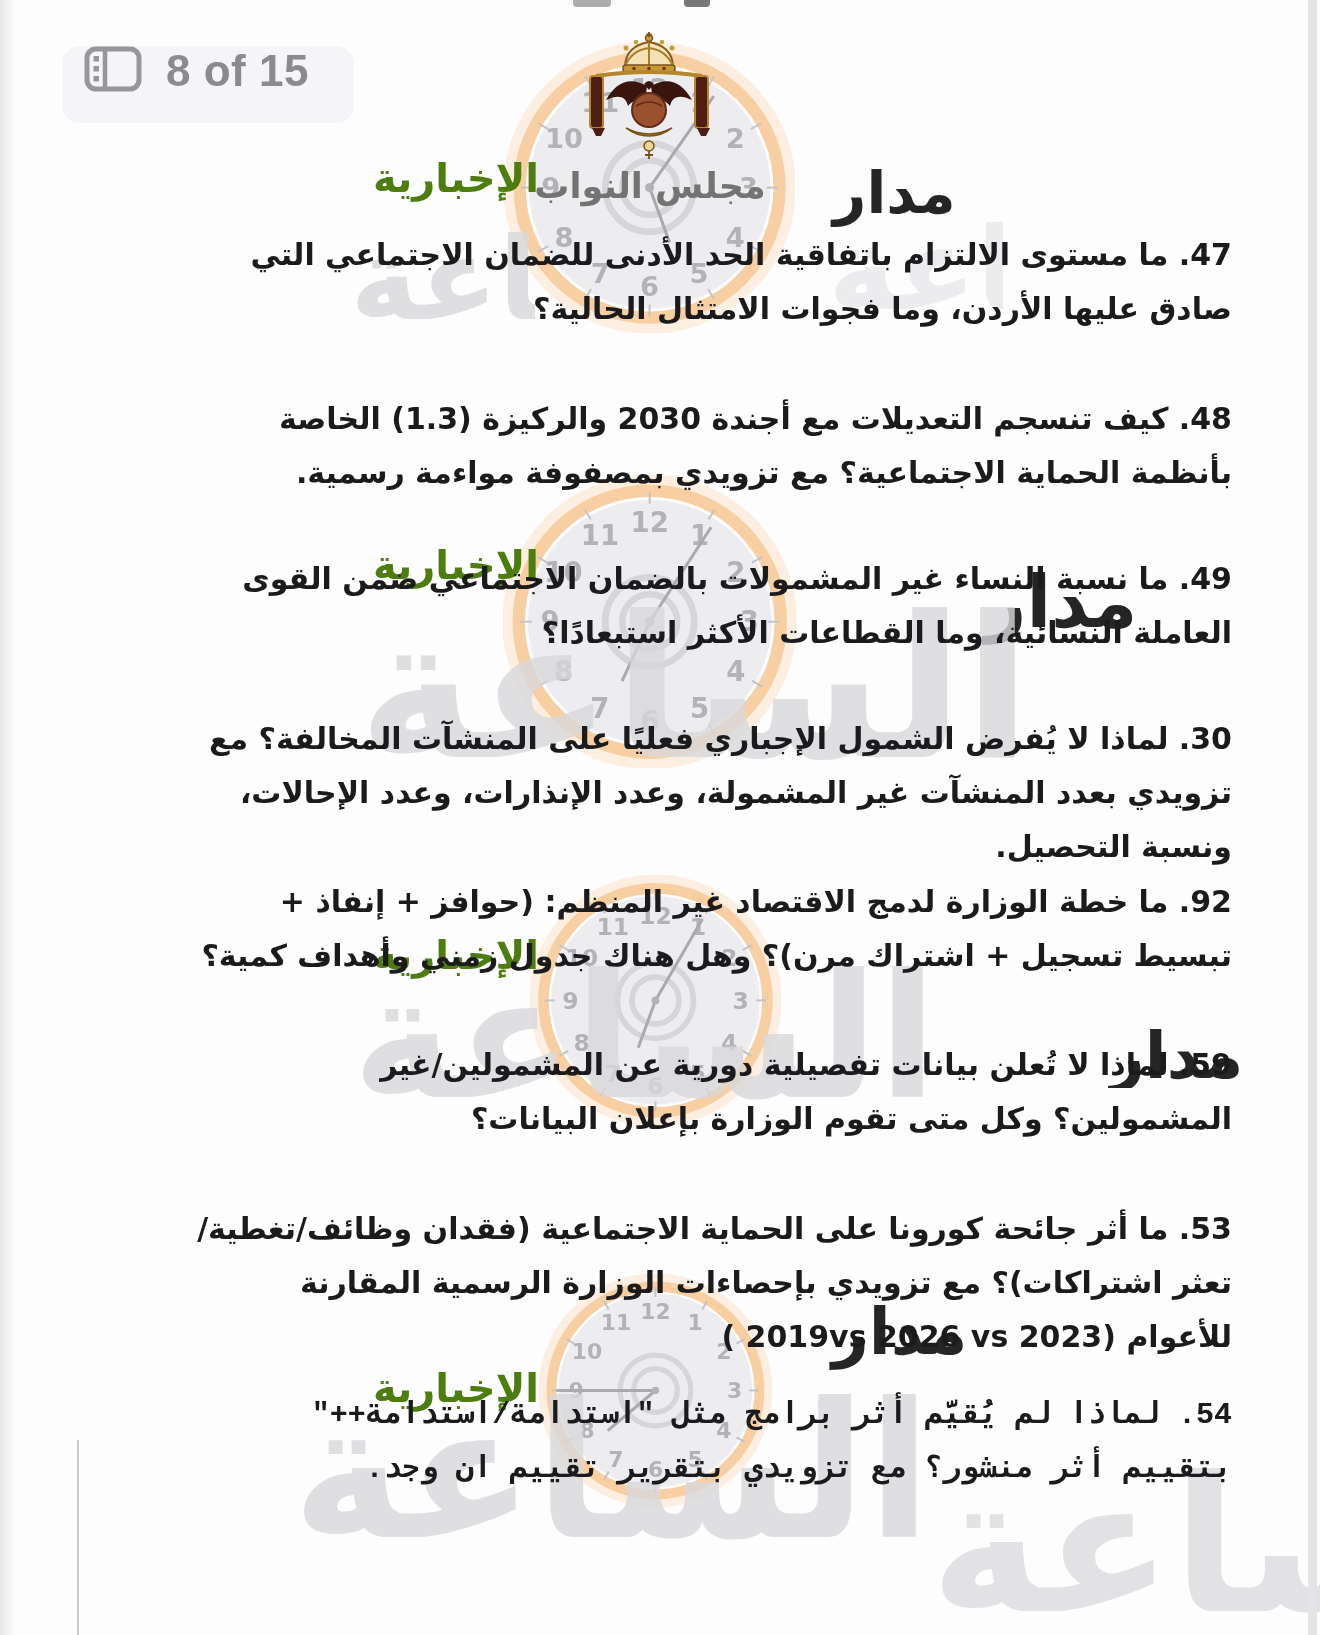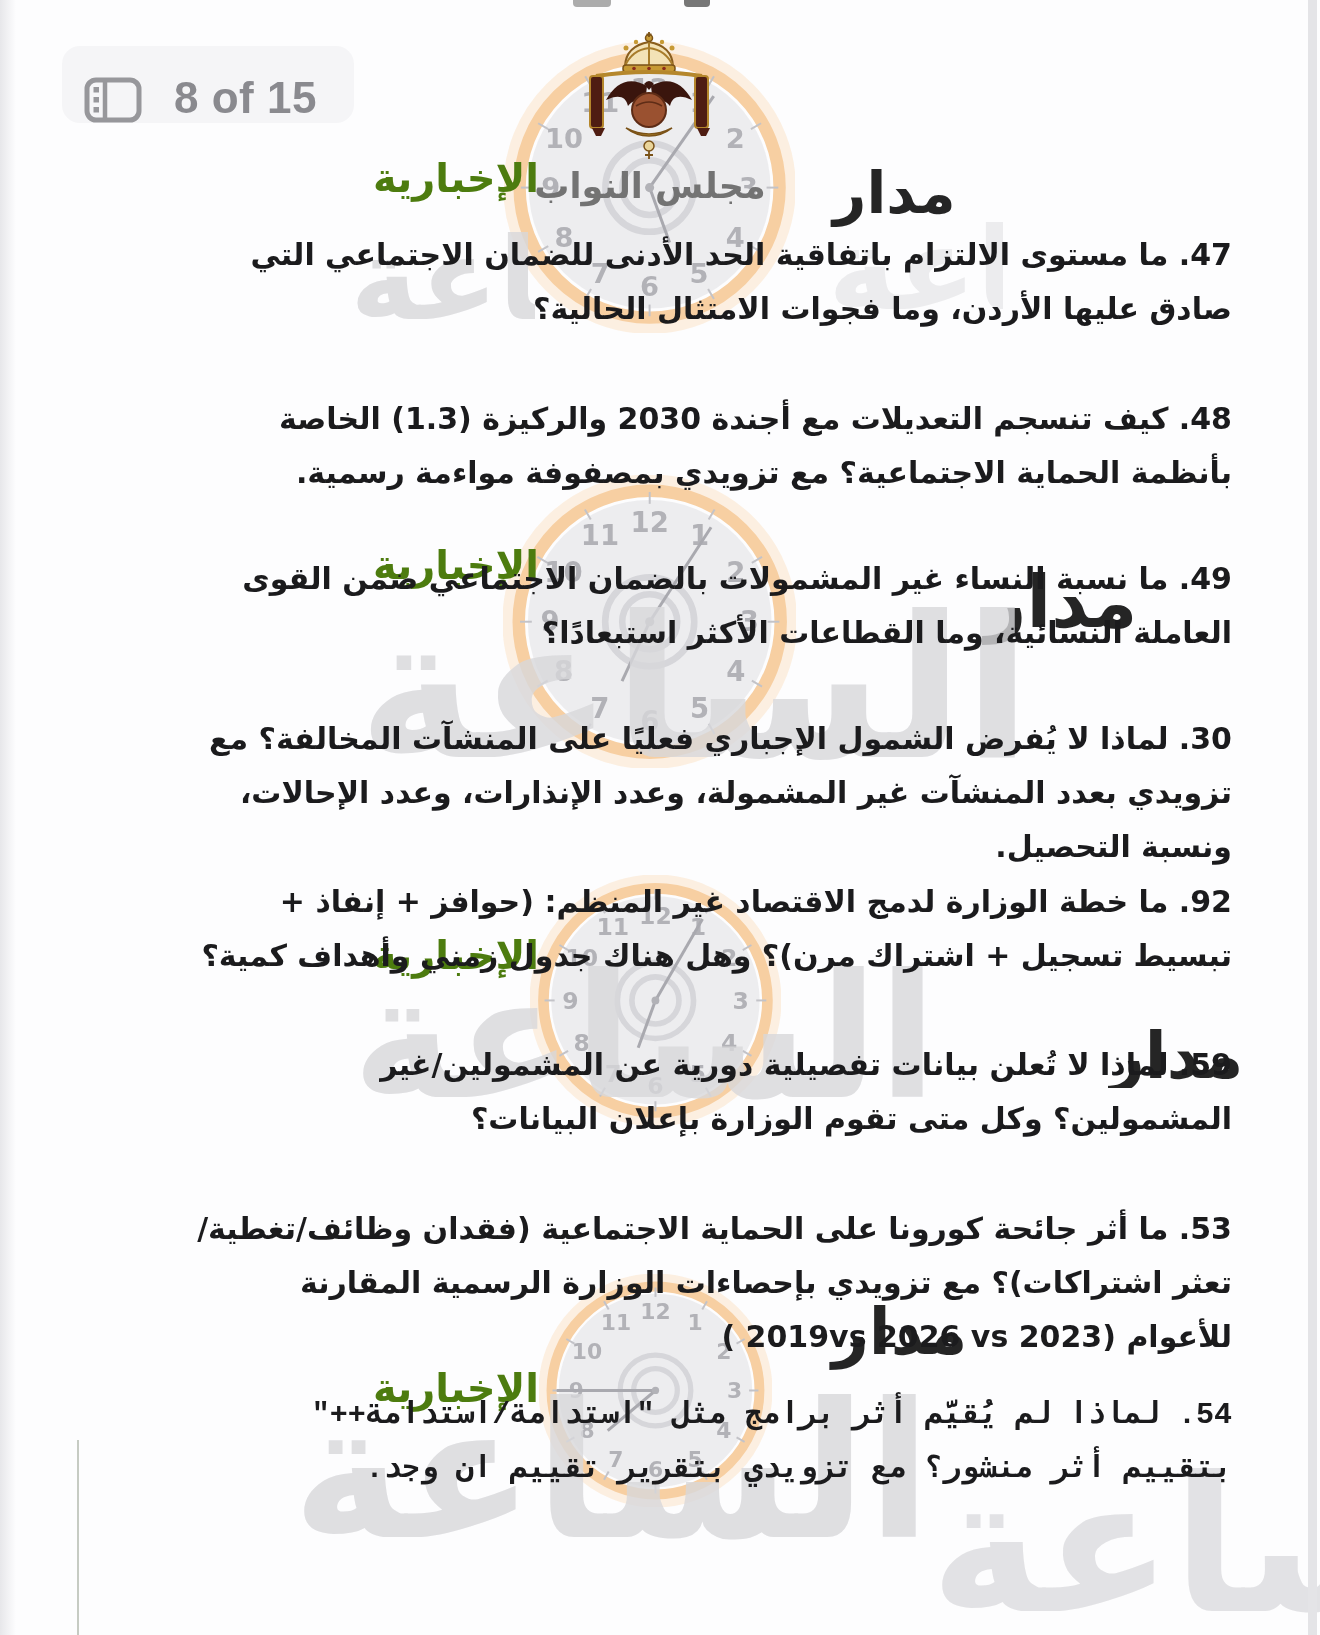--- a/index.html
+++ b/index.html
@@ -13,22 +13,22 @@
   .edge-right{position:absolute;left:1308px;top:0;width:9px;height:100%;
     background:#e4e4e7;z-index:4;}
   .edge-seam{position:absolute;left:77px;top:1440px;width:2px;height:195px;
     background:rgba(95,110,85,.35);z-index:4;}
   .smudge{position:absolute;top:0;height:7px;background:#4a4a4a;border-radius:0 0 4px 4px;z-index:4;opacity:.75;}
   .smudge.a{left:573px;width:38px;opacity:.45;}
   .smudge.b{left:684px;width:26px;}
   
   .pill{
     position:absolute;left:62px;top:46px;width:292px;height:77px;z-index:6;
-    background:#f5f5f7;border-radius:18px;display:flex;align-items:flex-end;
-    gap:32px;padding:0 4px 0 22px;box-sizing:border-box;cursor:pointer;
+    background:#f5f5f7;border-radius:18px;display:flex;align-items:flex-start;
+    gap:24px;padding:0 4px 0 22px;box-sizing:border-box;cursor:pointer;
   }
   .pill-label{font-family:"Liberation Sans","DejaVu Sans",sans-serif;
     font-size:44px;font-weight:600;color:#8a8a8f;letter-spacing:.5px;}
   
   .wm{position:absolute;z-index:1;color:#d9d9dc;font-weight:bold;line-height:1;
     pointer-events:none;white-space:nowrap;}
   .wm.saaeh{color:#d8d8db;opacity:.8;}
   .wm.madar{color:#000000;opacity:.85;margin-top:16px;}
   .wm.ikhbaria{color:#4d7c0f;margin-left:36px;}
   .wm.clipbox{overflow:hidden;}

